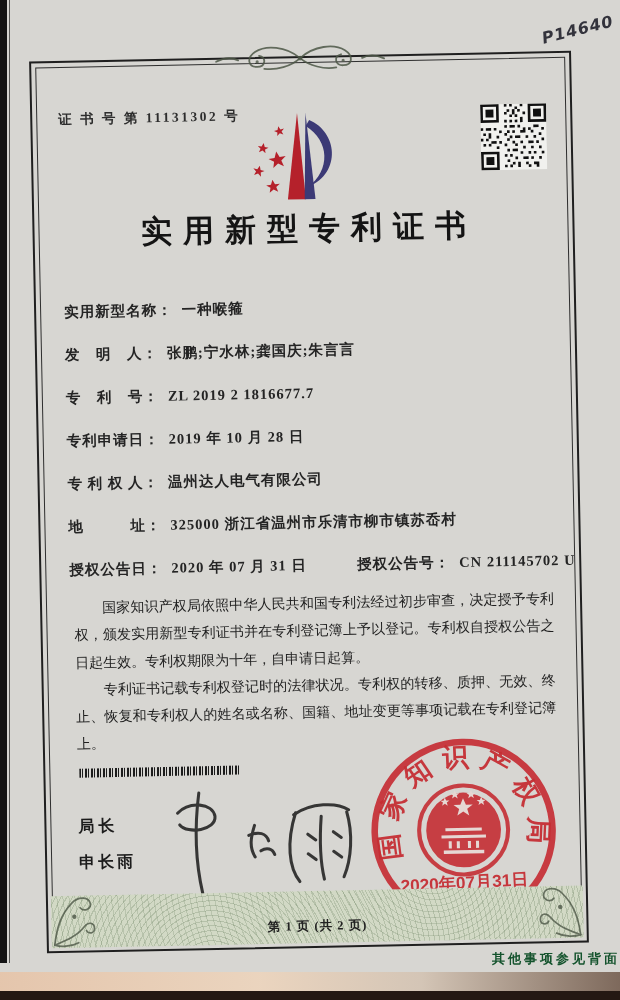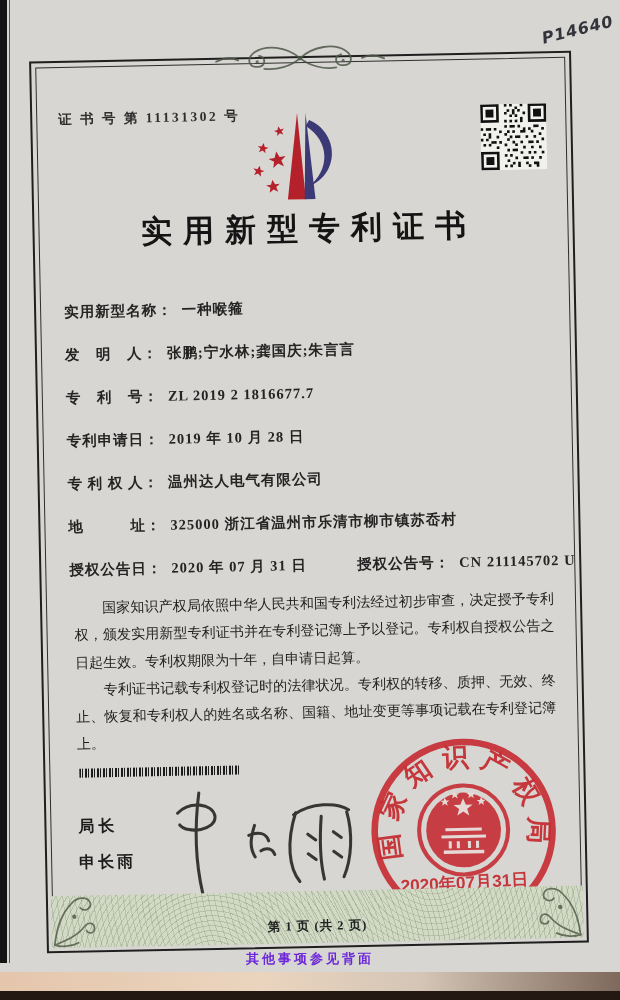--- a/index.html
+++ b/index.html
@@ -47,22 +47,22 @@
   .band{position:absolute;left:3px;right:3px;bottom:3px;height:52px;
     background-color:#d2d9c5;
     background-image:
       repeating-radial-gradient(circle at 30% 160%, rgba(118,139,108,.32) 0 1px, rgba(0,0,0,0) 1px 5px),
       repeating-radial-gradient(circle at 72% -60%, rgba(118,139,108,.28) 0 1px, rgba(0,0,0,0) 1px 6px);}
   .corner-orn{position:absolute;bottom:2px;}
   .corner-orn.left{left:2px;}
   .corner-orn.right{right:2px;transform:scaleX(-1);}
   .page-info{position:absolute;left:0;right:0;bottom:11px;text-align:center;
     font-size:12.5px;font-weight:600;letter-spacing:1px;color:#222;}
-  .back-note{position:absolute;left:0;right:0;top:950px;text-align:center;
-    font-size:13px;font-weight:600;letter-spacing:3px;color:#6d28d9;}
+  .back-note{position:absolute;left:0;right:0;top:950px;text-align:right;
+    font-size:13px;font-weight:600;letter-spacing:3px;color:#14532d;}
   .warm-strip{position:absolute;left:0;right:0;top:972px;height:20px;
     background:linear-gradient(90deg,#e7c3a6 0%,#eed4bb 42%,#d3c2b1 68%,#6e5647 100%);opacity:.85;}
   .dark-strip{position:absolute;left:0;right:0;bottom:0;height:9px;background:#241813;}
 </style>
 </head>
 <body>
 
 <div class="scan-edge"></div>
 
 <div class="hand-code">P14640</div>

